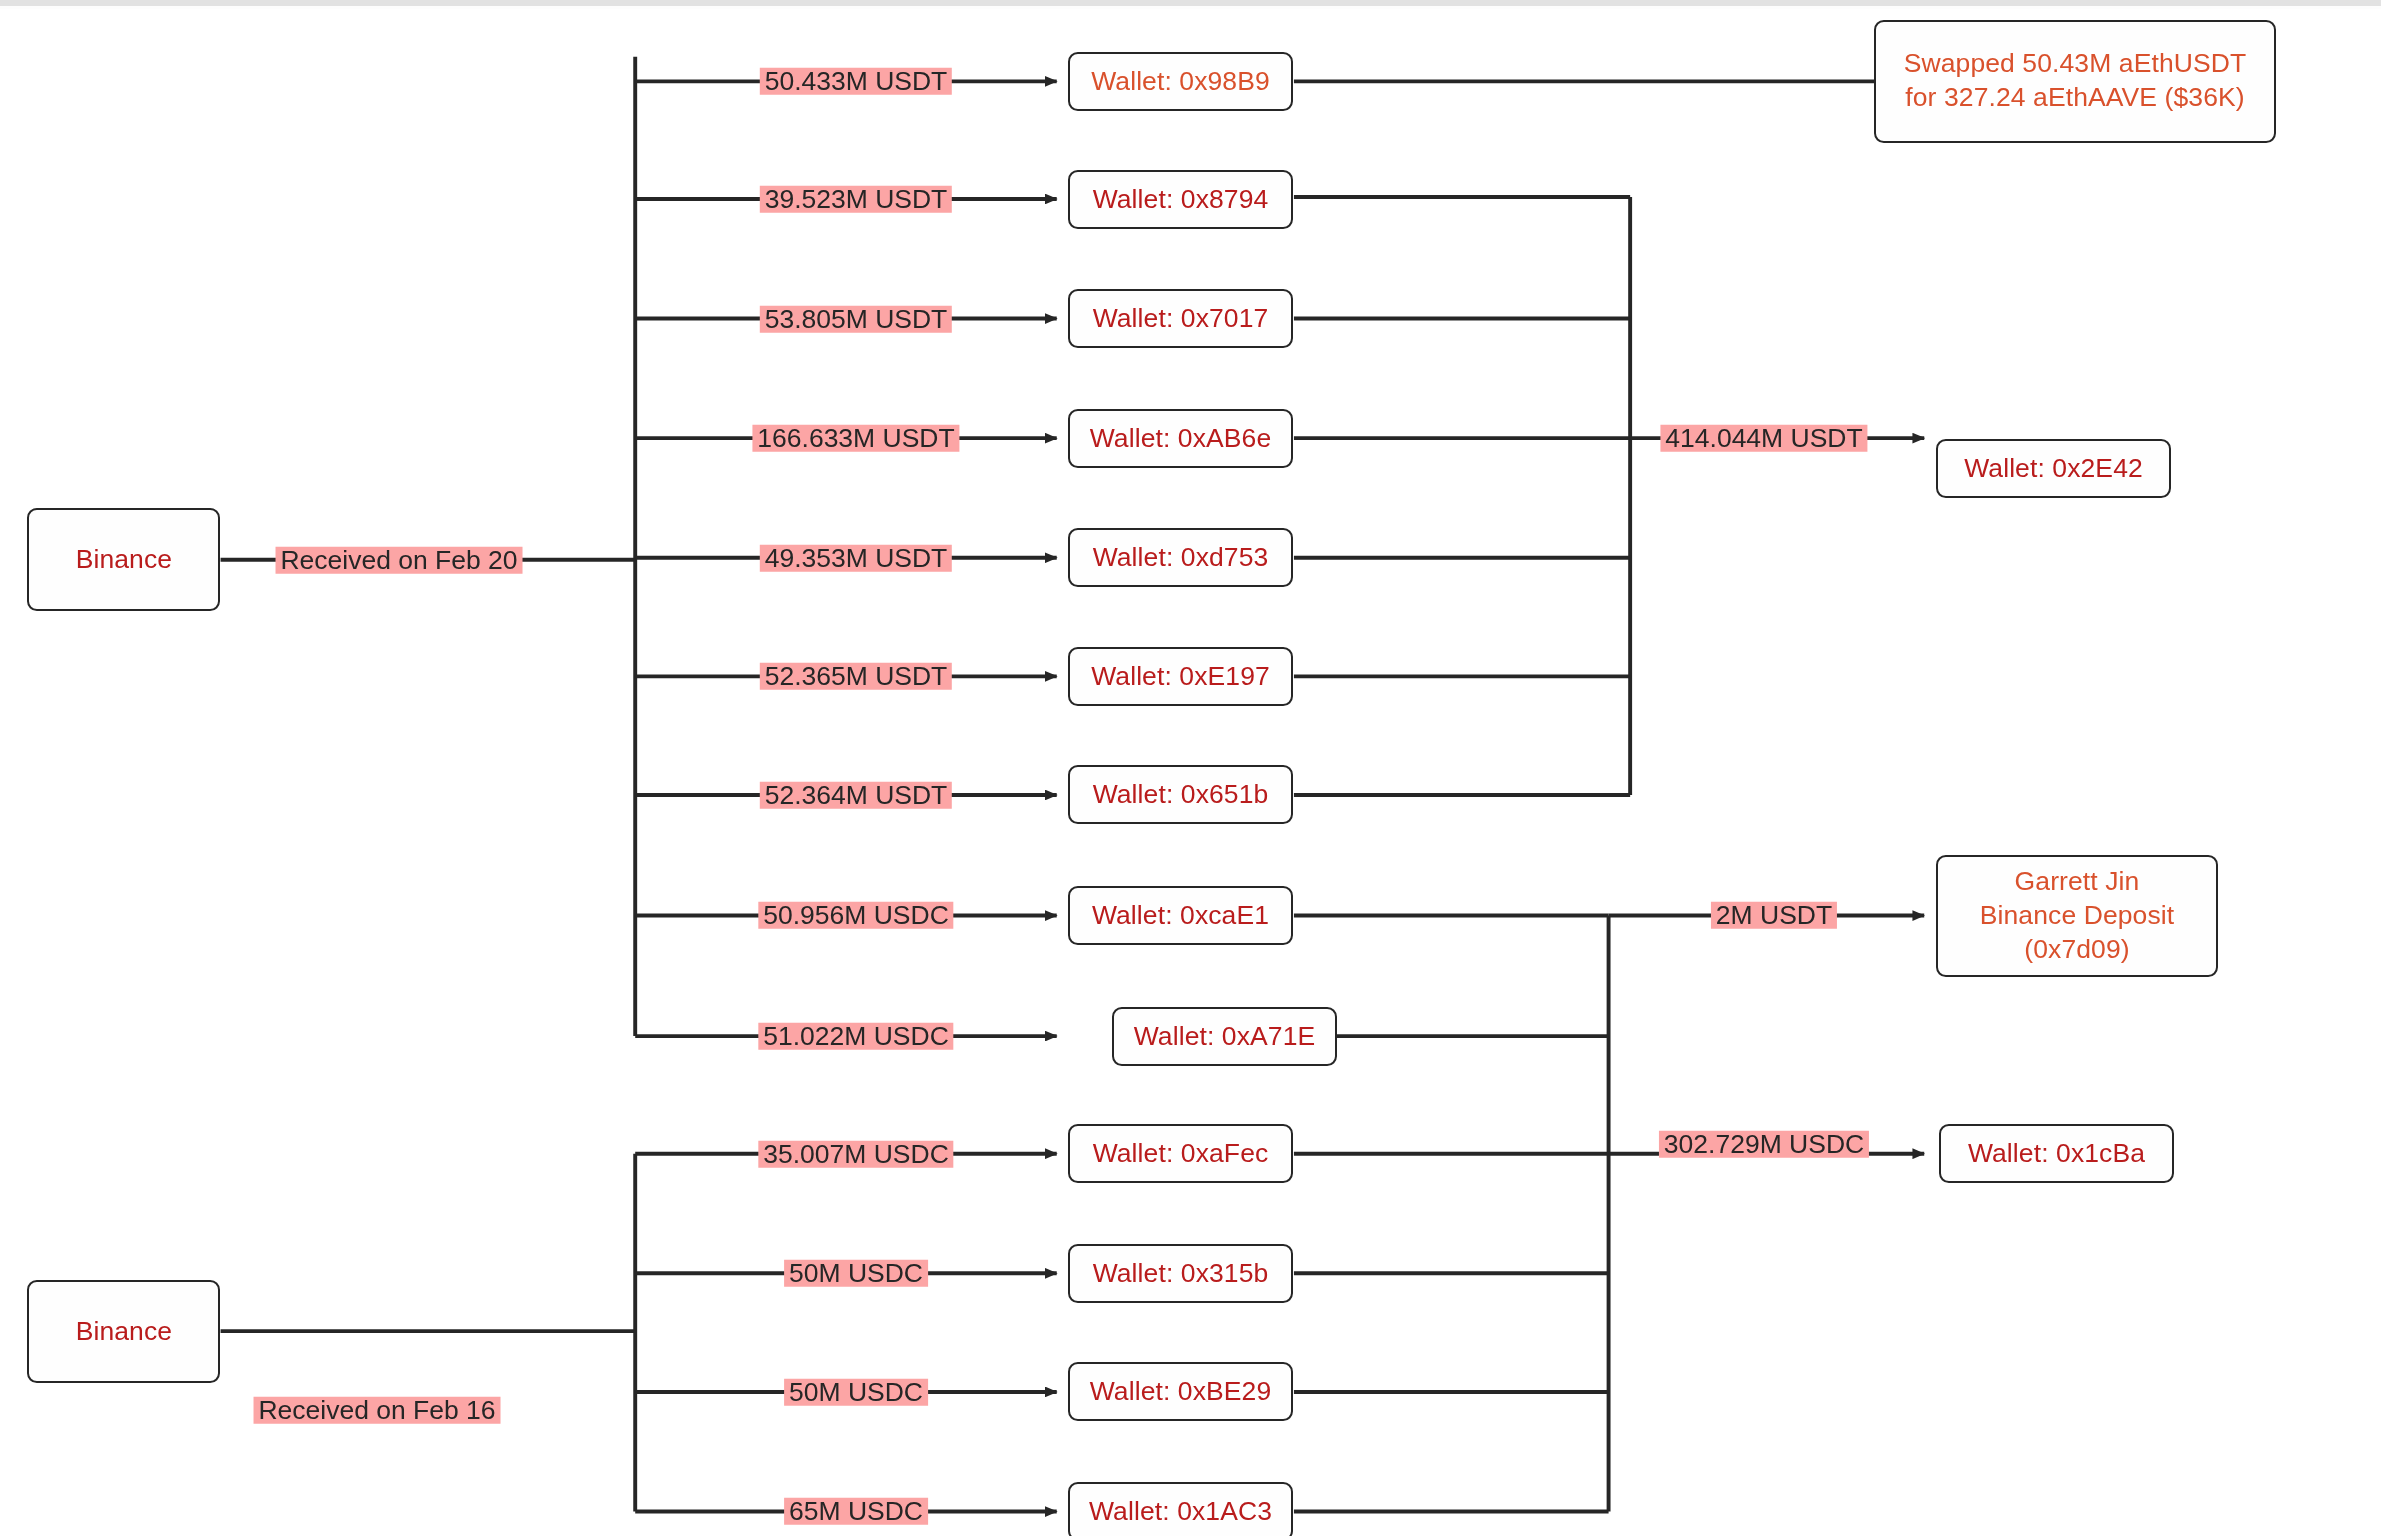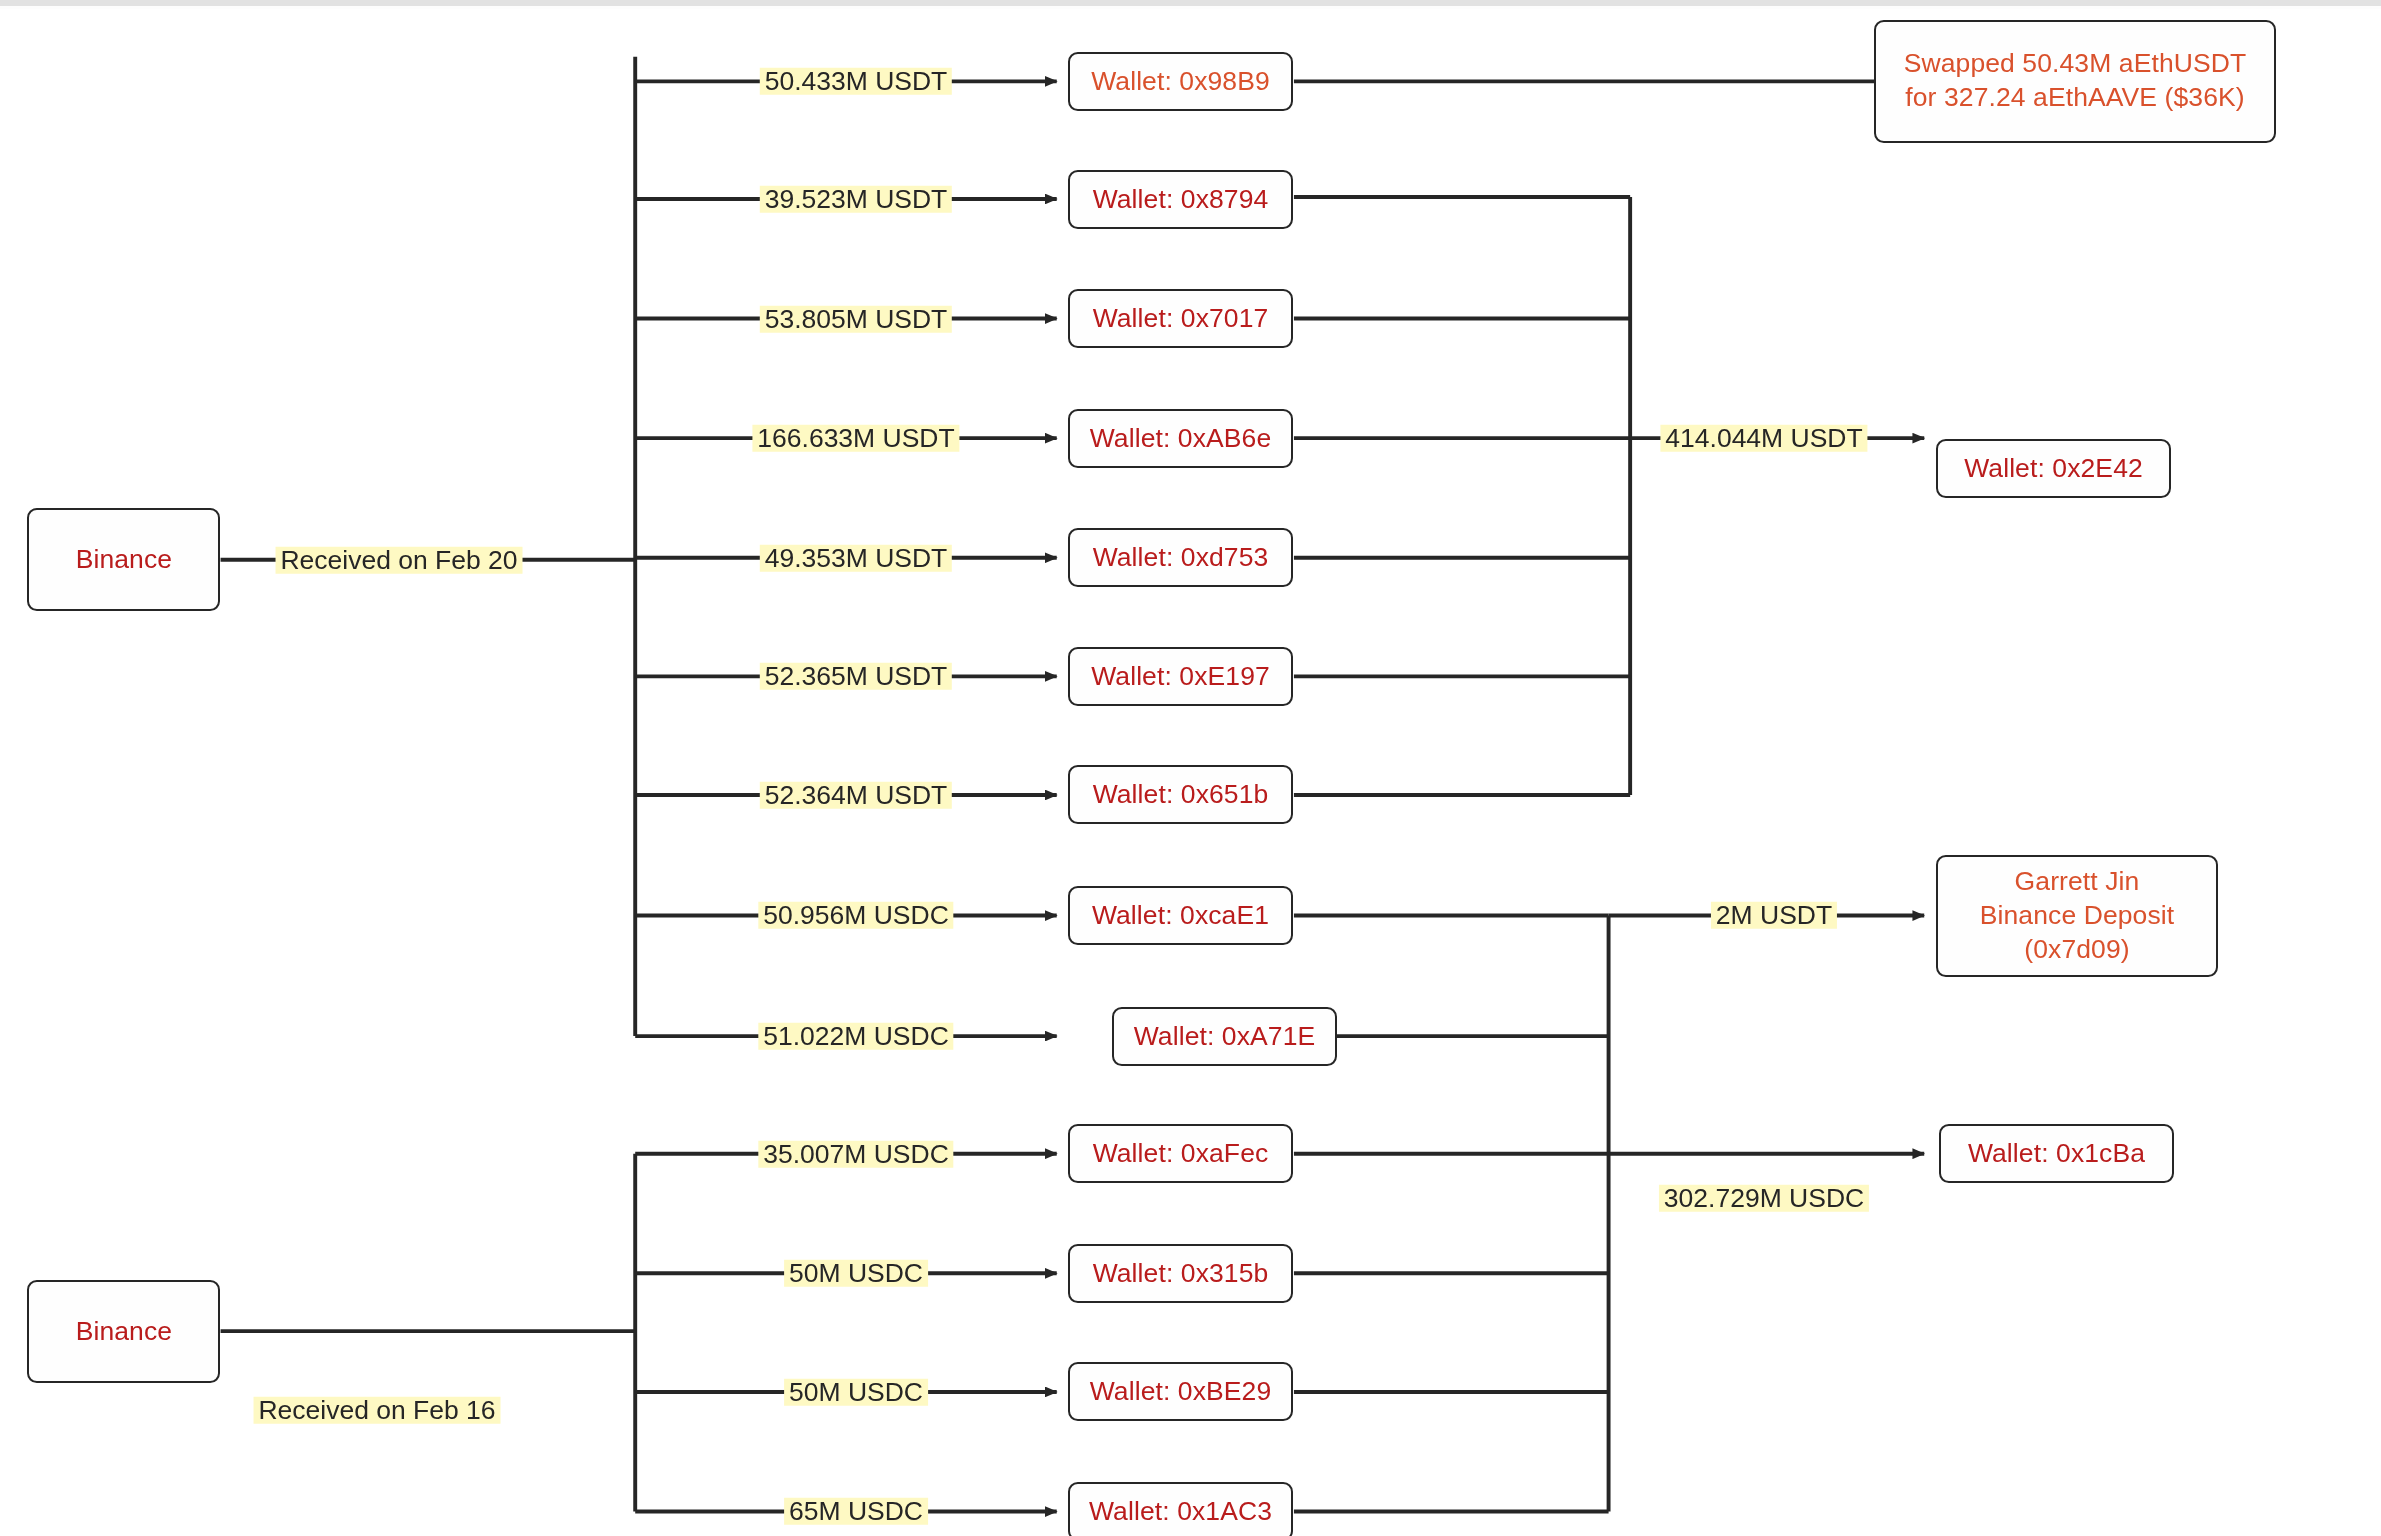--- a/index.html
+++ b/index.html
@@ -26,21 +26,21 @@
     letter-spacing:0.1px;
     white-space:pre-line;
   }
   .node.accent{color:#d9512c;}
   .edge-label{
     position:absolute;
     color:#262626;
     font-size:26.5px;
     line-height:1;
     white-space:nowrap;
-    background:#fef9c3;
+    background:#fca5a5;
     padding:0 4.9px;
     transform:translate(-50%,-50%);
   }
 </style>
 </head>
 <body>
 
 <div id="stage">
 
   <div class="top-strip"></div>
@@ -138,16 +138,16 @@
   <div class="node" style="left:1936px;top:409px;width:235px;height:59px;margin-top:30px;">Wallet: 0x2E42</div>
 
   <div class="node accent" style="left:1936px;top:855px;width:282px;height:122px;">Garrett Jin
 Binance Deposit
 (0x7d09)</div>
 
   <div class="node" style="left:1939px;top:1124px;width:235px;height:59px;">Wallet: 0x1cBa</div>
 
   <div class="edge-label" style="left:1764px;top:438px;">414.044M USDT</div>
   <div class="edge-label" style="left:1774px;top:915px;">2M USDT</div>
-  <div class="edge-label" style="left:1764px;top:1198px;">302.729M USDC</div>
+  <div class="edge-label" style="left:1764px;top:1144px;">302.729M USDC</div>
 
 </div>
 
 
 </body></html>

